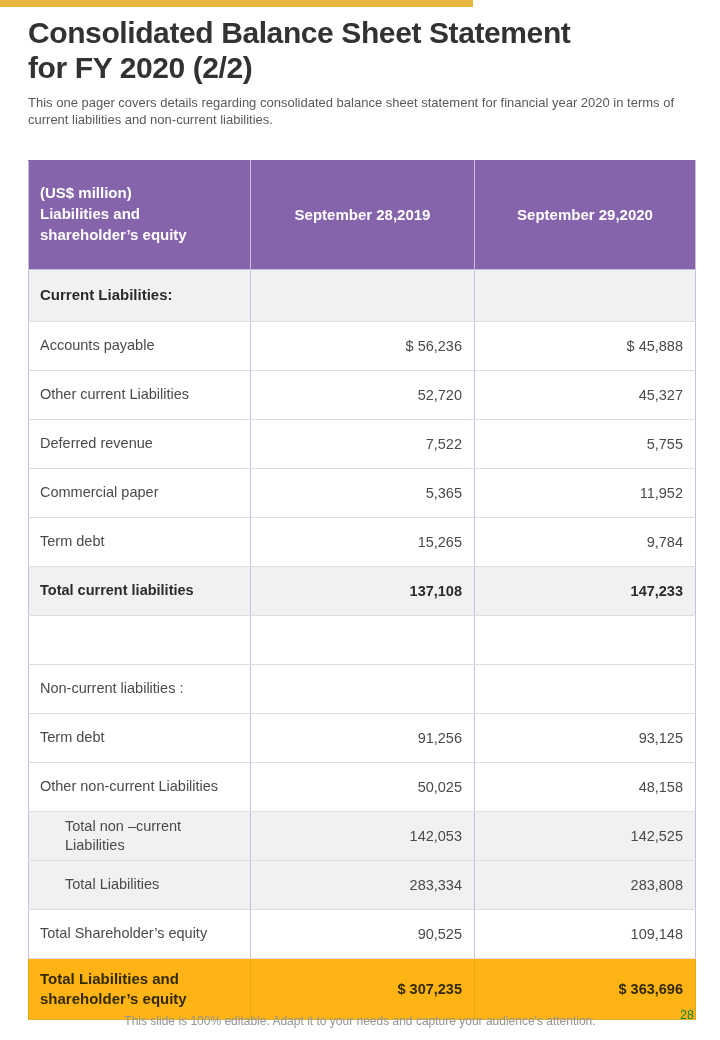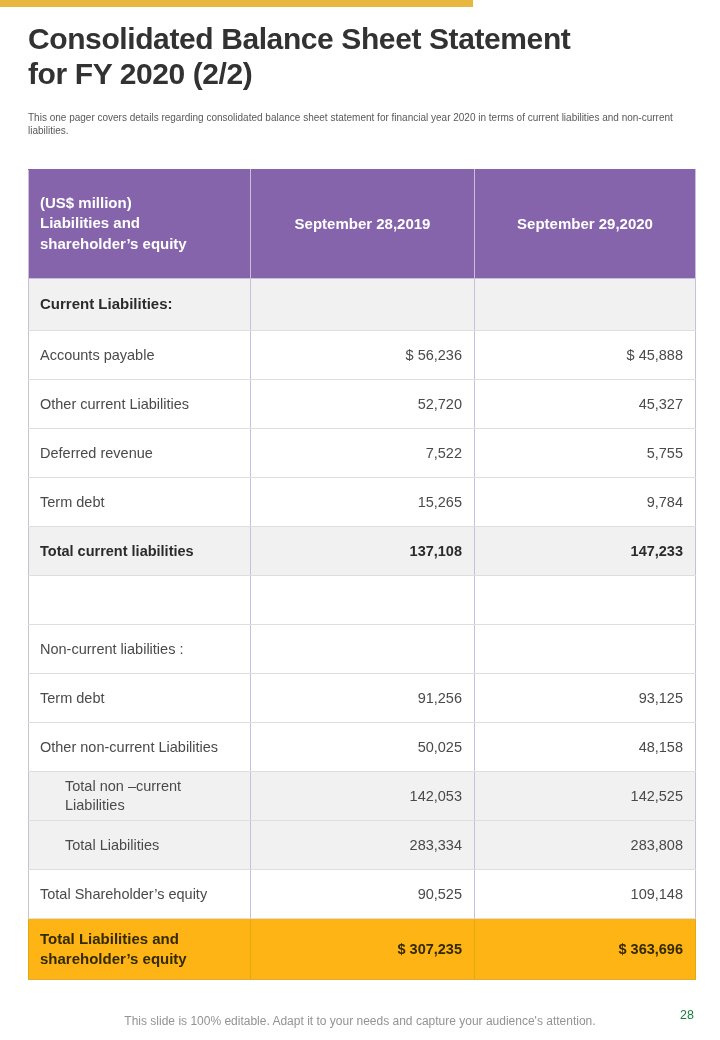--- a/index.html
+++ b/index.html
@@ -14,35 +14,35 @@
     overflow: hidden;
   }
 
   .top-bar {
     position: absolute;
     top: 0; left: 0;
     width: 473px; height: 7px;
     background: #E8B73D;
   }
 
-  .content { position: absolute; top: 7px; left: 28px; right: 24px; }
+  .content { position: absolute; top: 1px; left: 28px; right: 24px; }
 
   .title {
     margin-top: 14px;
     font-size: 30px;
     font-weight: 700;
     color: #323232;
     line-height: 1.17;
     letter-spacing: -0.4px;
   }
 
   .subtitle {
-    margin-top: 20px;
+    margin-top: 9px;
     width: 648px;
-    font-size: 10px;
+    font-size: 13px;
     line-height: 1.32;
     color: #595959;
   }
 
   table.balance {
     margin-top: 31px;
     width: 667px;
     border-collapse: collapse;
     table-layout: fixed;
   }
@@ -153,20 +153,25 @@
             <td class="cell-label">Other current Liabilities</td>
             <td class="cell-value">52,720</td>
             <td class="cell-value">45,327</td>
           </tr>
           <tr class="row-normal">
             <td class="cell-label">Deferred revenue</td>
             <td class="cell-value">7,522</td>
             <td class="cell-value">5,755</td>
           </tr>
           <tr class="row-normal">
+            <td class="cell-label">Commercial paper</td>
+            <td class="cell-value">5,365</td>
+            <td class="cell-value">11,952</td>
+          </tr>
+          <tr class="row-normal">
             <td class="cell-label">Term debt</td>
             <td class="cell-value">15,265</td>
             <td class="cell-value">9,784</td>
           </tr>
           <tr class="row-total-bold">
             <td class="cell-label">Total current liabilities</td>
             <td class="cell-value">137,108</td>
             <td class="cell-value">147,233</td>
           </tr>
           <tr class="row-empty">

